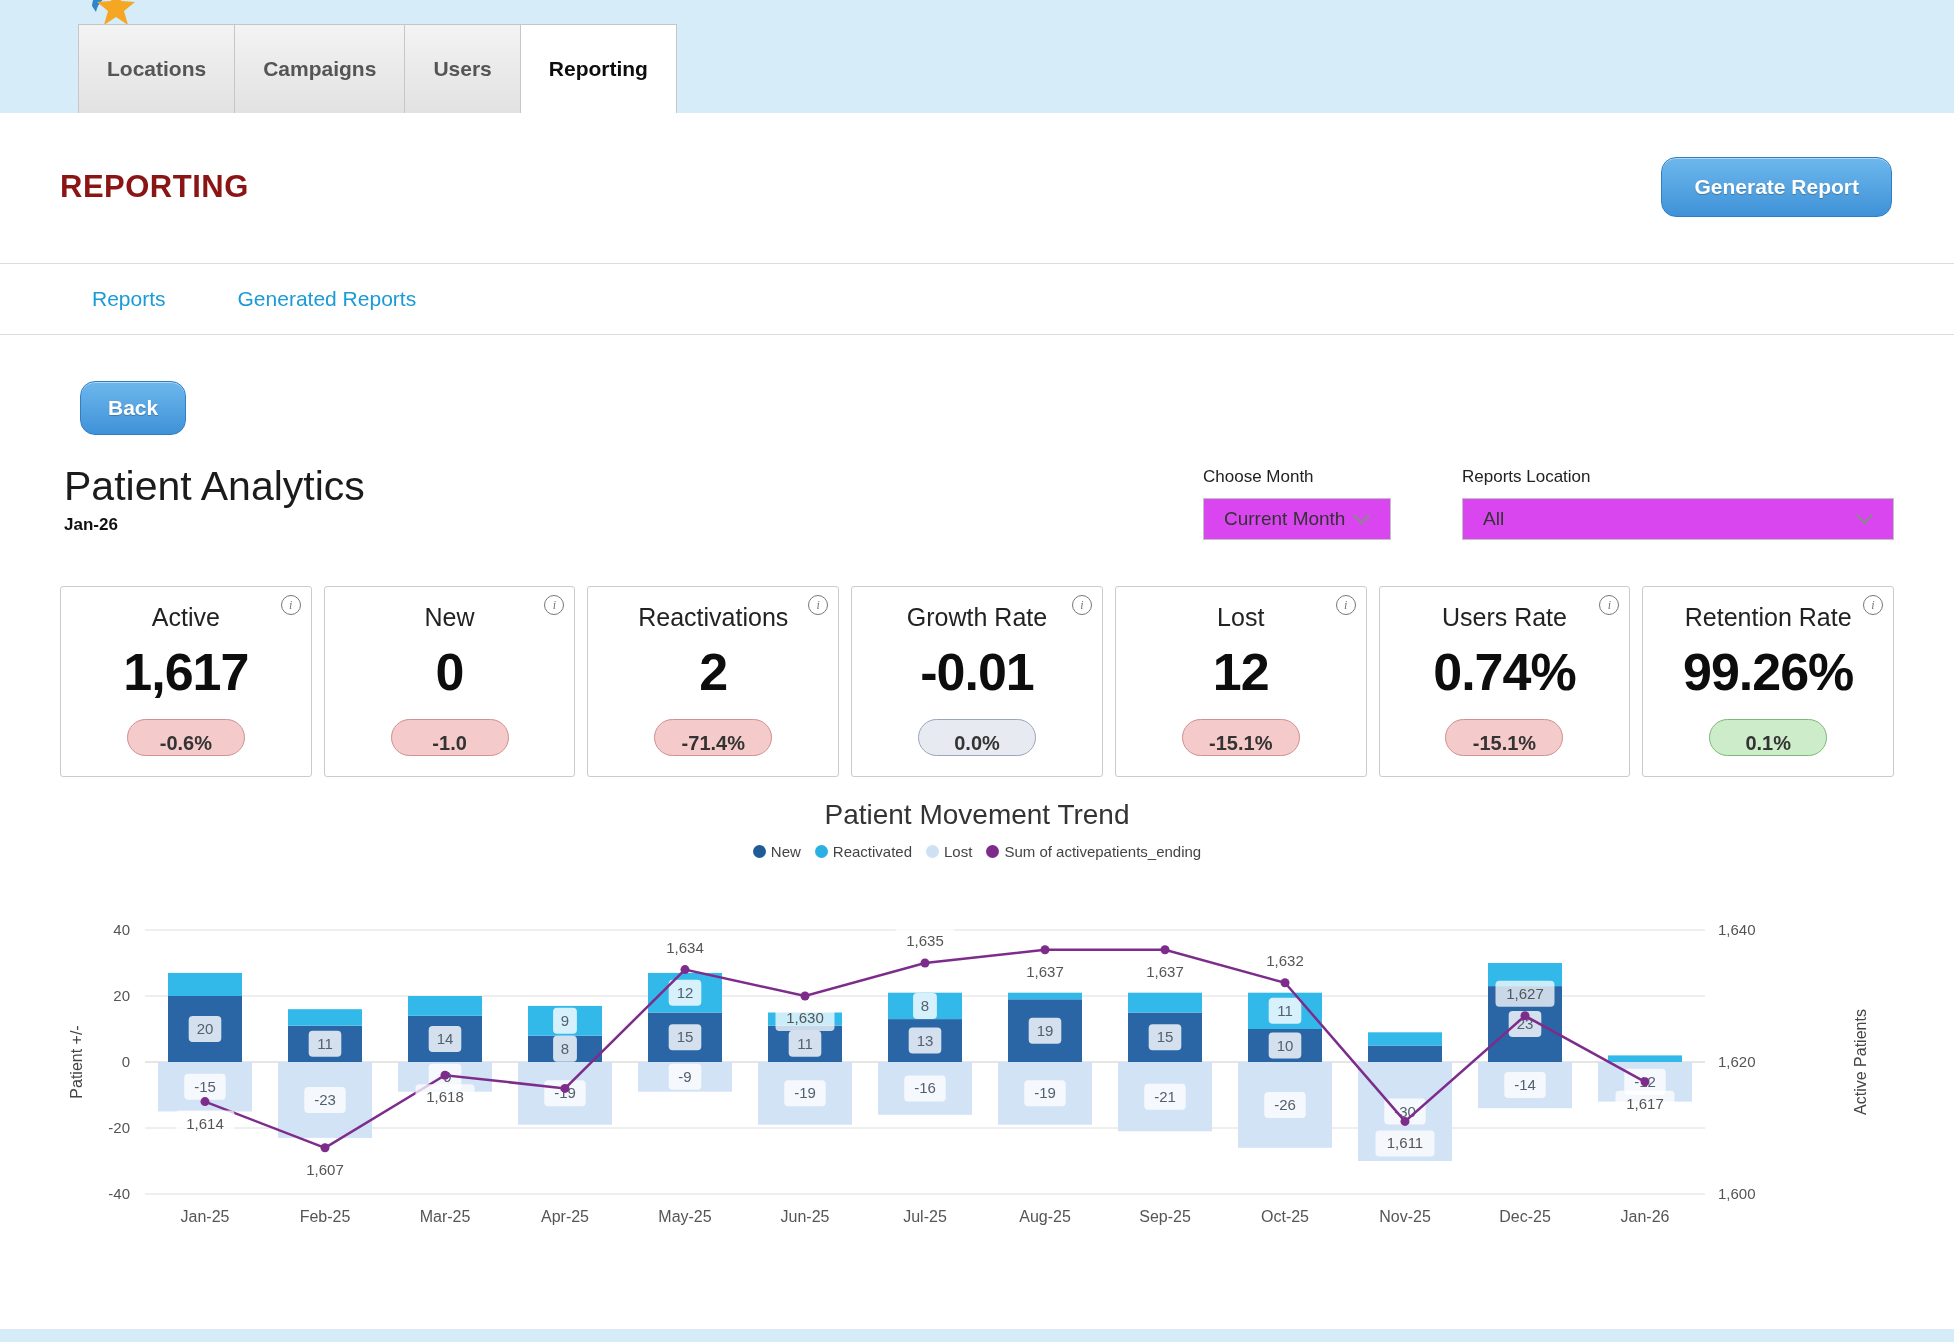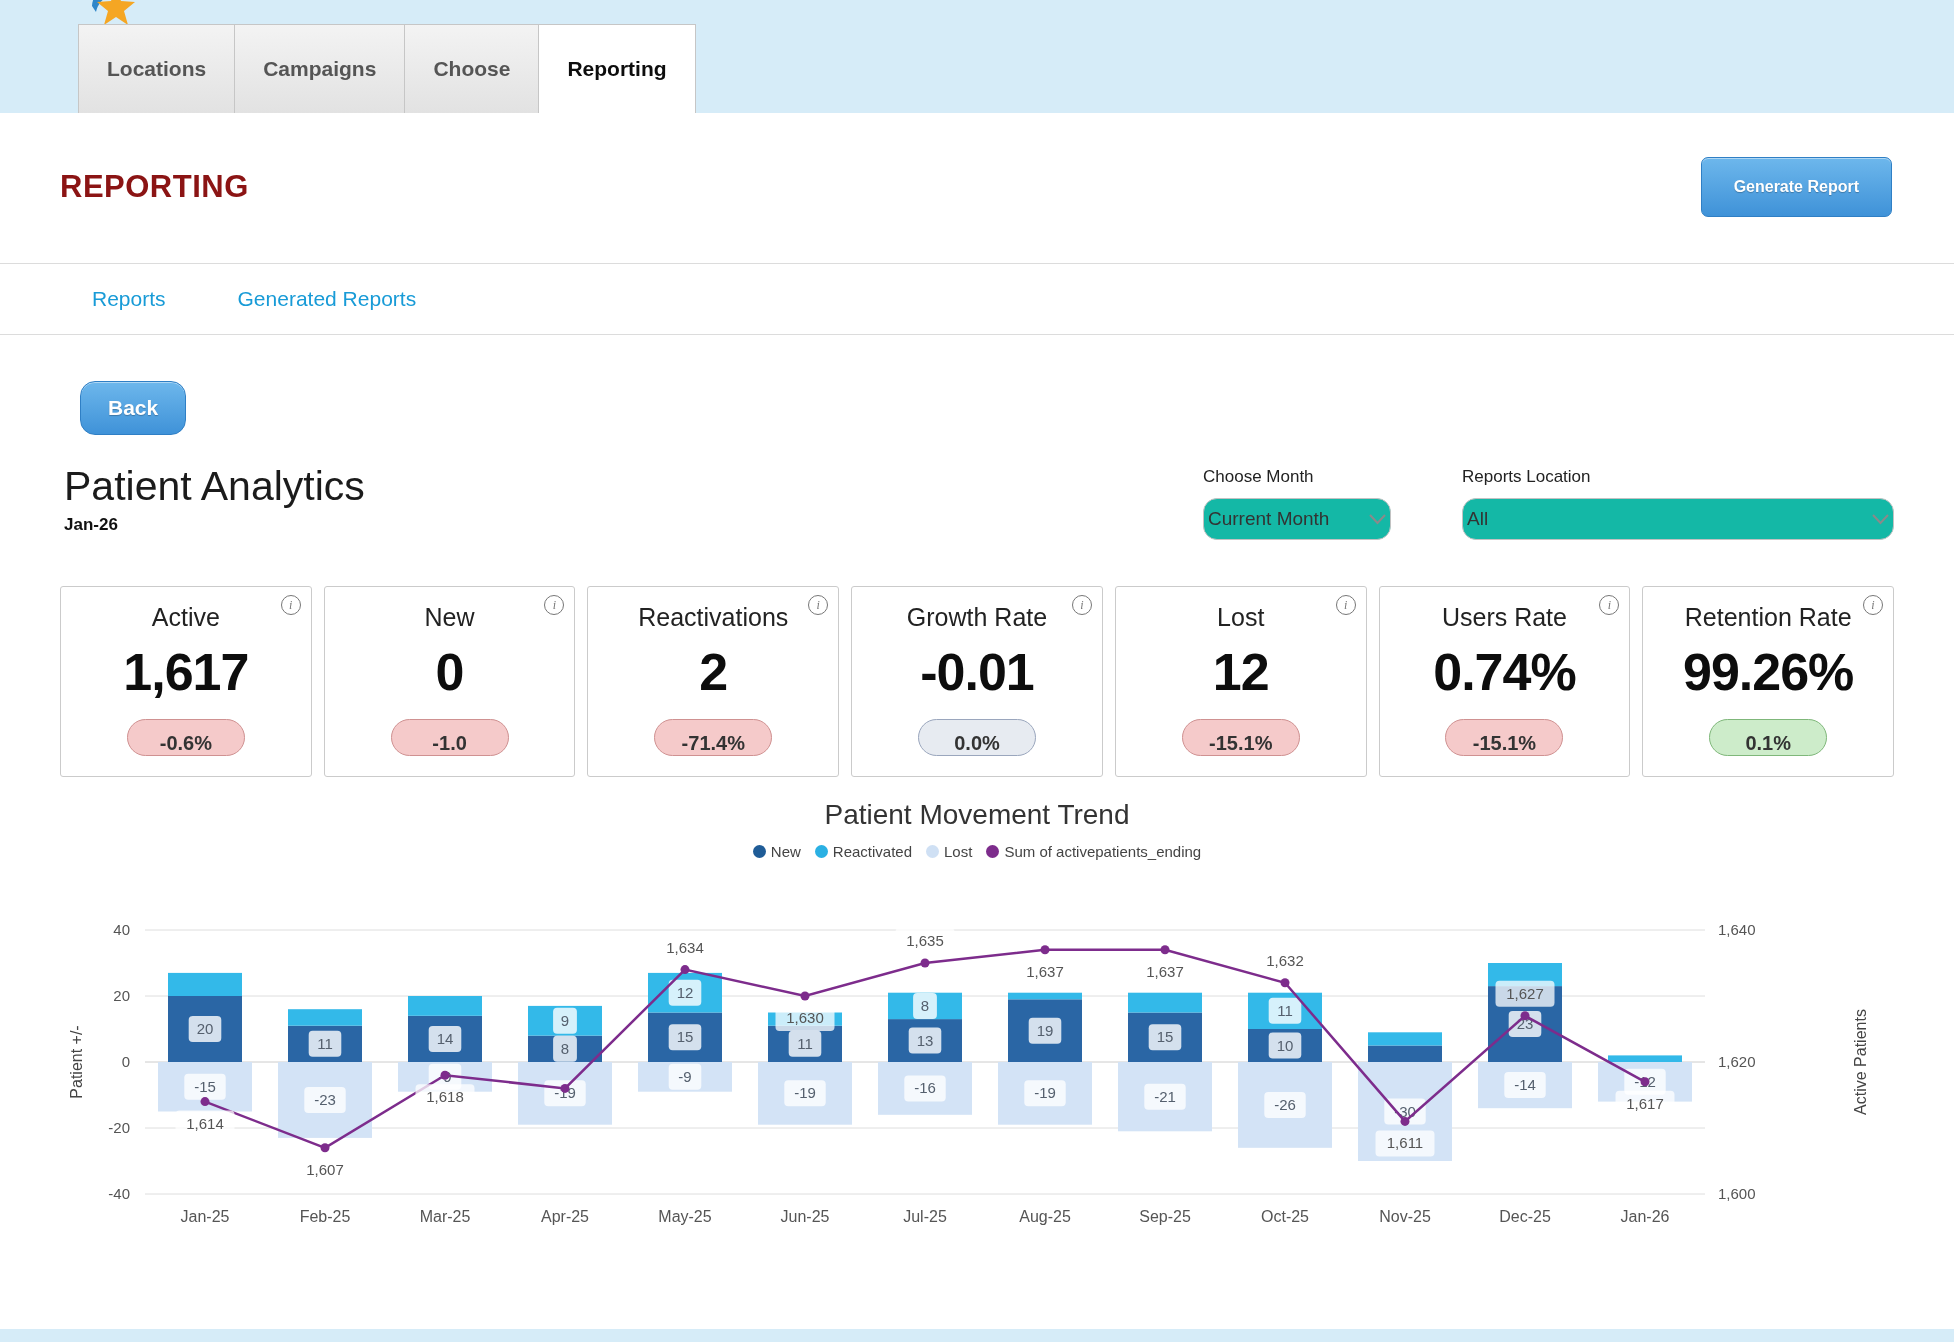--- a/index.html
+++ b/index.html
@@ -16,42 +16,42 @@
     background:linear-gradient(#f3f3f3,#e2e2e2);
     border:1px solid #c6c6c6;border-bottom:none;cursor:pointer;white-space:nowrap;
   }
   .tab + .tab{border-left:none;}
   .tab.active{background:#ffffff;color:#0d0d0d;}
   
   .report-head{display:flex;align-items:center;justify-content:space-between;padding:44px 62px 46px 60px;}
   .page-title{margin:0;font-size:31px;font-weight:bold;color:#8b1414;letter-spacing:.5px;}
   .btn{
     background:linear-gradient(#6db7ec,#3f92d8);
-    border:1px solid #2f7fc5;border-radius:7px;color:#fff;font-weight:bold;
-    font-size:16px;padding:0 32px;height:60px;cursor:pointer;
+    border:1px solid #2f7fc5;border-radius:15px;color:#fff;font-weight:bold;
+    font-size:21px;padding:0 32px;height:60px;cursor:pointer;
     box-shadow:inset 0 1px 0 rgba(255,255,255,.45);
     font-family:"Liberation Sans",sans-serif;
     text-shadow:0 1px 1px rgba(0,0,0,.25);
   }
   .divider{height:1px;background:#dcdcdc;}
   
   .subnav{display:flex;gap:72px;padding:23px 0 23px 92px;}
   .subnav a{color:#189bd7;font-size:21px;text-decoration:none;cursor:pointer;}
   
   .btn.back{margin:46px 0 0 80px;height:54px;font-size:21px;padding:0 27px;border-radius:15px;}
   
   .analytics-head{display:flex;align-items:flex-start;margin:28px 60px 0 64px;}
   .analytics-title{font-size:41px;font-weight:normal;color:#1b1b1b;margin:0;}
   .period{font-size:17px;font-weight:bold;color:#111;margin-top:5px;}
   .controls{margin-left:auto;display:flex;gap:71px;padding-top:4px;}
   .control label{display:block;font-size:17px;color:#222;margin-bottom:11px;}
   .select{
-    height:42px;border:1px solid #c2c2c2;border-radius:14px;background:#14b8a6;
+    height:42px;border:1px solid #c2c2c2;border-radius:0;background:#d946ef;
     display:flex;align-items:center;justify-content:space-between;
-    padding:0 4px;font-size:19px;color:#333;cursor:pointer;box-sizing:border-box;
+    padding:0 20px;font-size:19px;color:#333;cursor:pointer;box-sizing:border-box;
   }
   .control.month .select{width:188px;}
   .control.location .select{width:432px;}
   
   .kpi-row{display:flex;gap:12px;margin:46px 60px 0;}
   .kpi-card{flex:1;border:1px solid #cbcbcb;border-radius:3px;background:#fff;position:relative;text-align:center;padding:16px 0 20px;}
   .kpi-title{font-size:25px;color:#222;}
   .kpi-info{
     position:absolute;top:8px;right:10px;width:18px;height:18px;
     border:1px solid #777;border-radius:50%;color:#777;font-size:12px;line-height:18px;
@@ -77,21 +77,21 @@
 <div class="topbar">
   <div class="logo">
     <svg width="52" height="46" viewBox="0 0 52 46">
       <path d="M6 22a20 20 0 0 1 38-8 22 22 0 0 0-34 14z" fill="#2f86c9"></path>
       <polygon points="30,4 35,17 49,18 38,27 42,41 30,33 18,41 22,27 11,18 25,17" fill="#f5a623"></polygon>
     </svg>
   </div>
   <nav class="tabs">
     <div class="tab">Locations</div>
     <div class="tab">Campaigns</div>
-    <div class="tab">Choose</div>
+    <div class="tab">Users</div>
     <div class="tab active">Reporting</div>
   </nav>
 </div>
 
 <main>
   <div class="report-head">
     <h1 class="page-title">REPORTING</h1>
     <button class="btn">Generate Report</button>
   </div>
   <div class="divider"></div>

